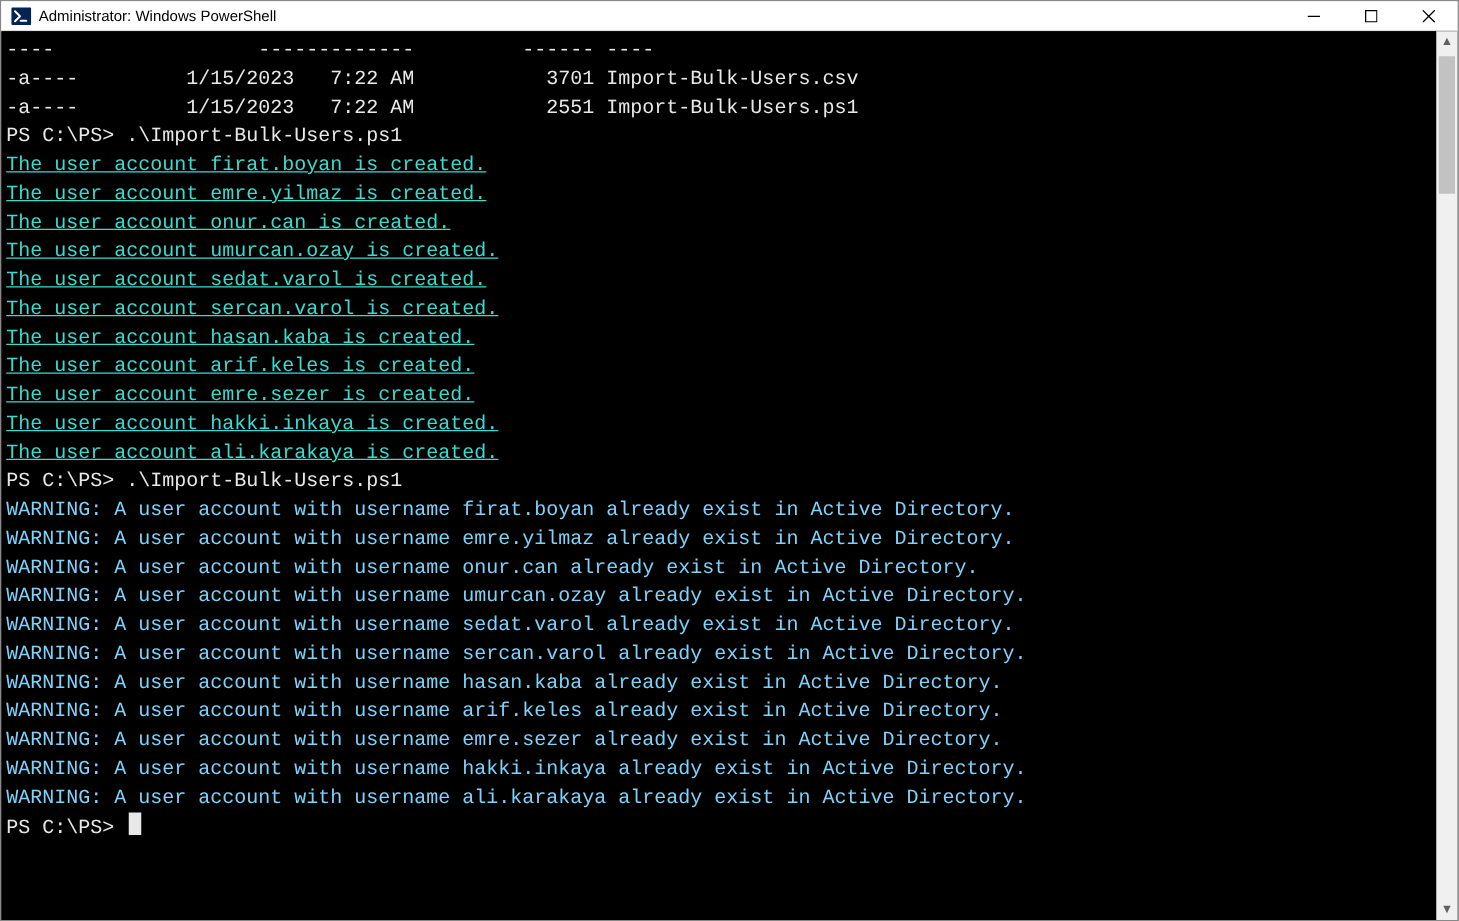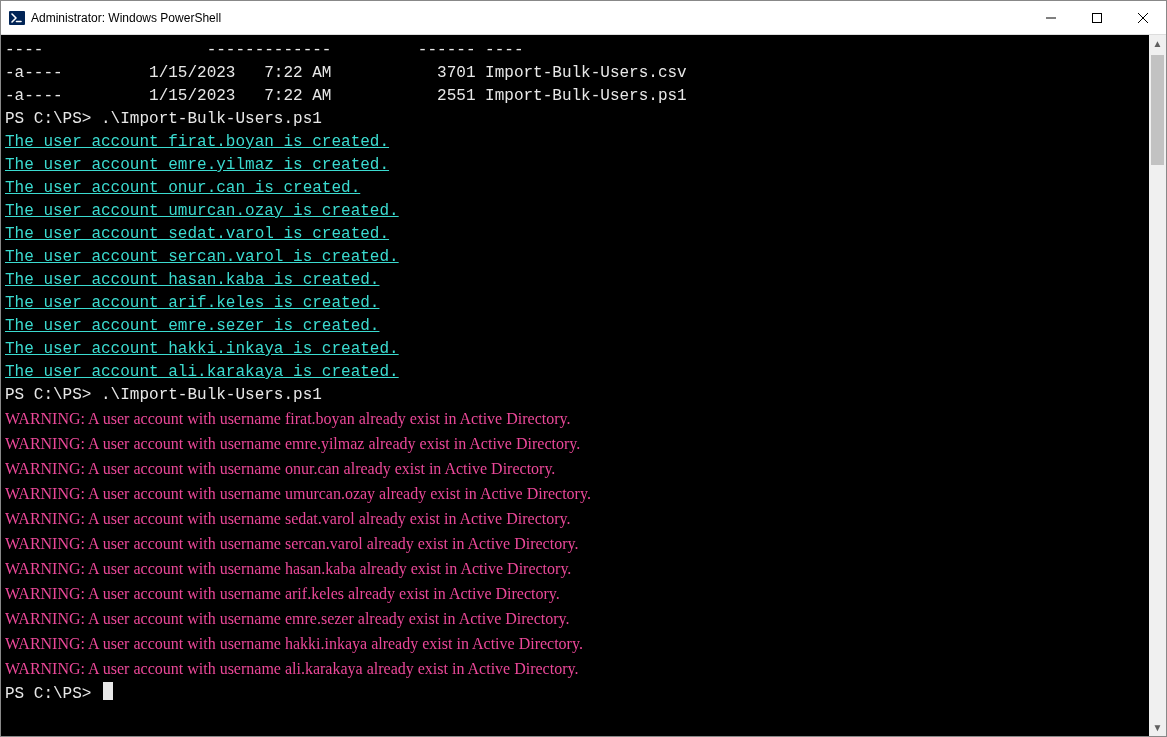--- a/index.html
+++ b/index.html
@@ -7,21 +7,21 @@
       font-family: "Segoe UI", Tahoma, sans-serif;
       background: #fff;
       width: 1167px;
       height: 737px;
       overflow: hidden;
       display: flex;
       flex-direction: column;
       border: 1px solid #888;
     }
     .titlebar {
-      height: 34px;
+      height: 24px;
       background: #fff;
       display: flex;
       align-items: center;
       border-bottom: 1px solid #ddd;
       user-select: none;
     }
     .titlebar-icon {
       width: 16px;
       height: 16px;
       margin: 0 6px 0 8px;
@@ -61,21 +61,21 @@
       font-family: Consolas, "Courier New", monospace;
       font-size: 16px;
       line-height: 23px;
       white-space: pre;
       padding: 4px 0 4px 4px;
       overflow: hidden;
     }
     .line { white-space: pre; }
     .c-white  { color: #e8e8e8; }
     .c-cyan   { color: #3bdbd0; text-decoration: underline; }
-    .c-yellow { color: #ec4899; font-family: Liberation Serif, serif; }
+    .c-yellow { color: #7dd3fc; }
     .cursor {
       display: inline-block;
       width: 10px;
       height: 18px;
       background: #e8e8e8;
       vertical-align: -2px;
       margin-left: 2px;
     }
     .scrollbar {
       width: 17px;

